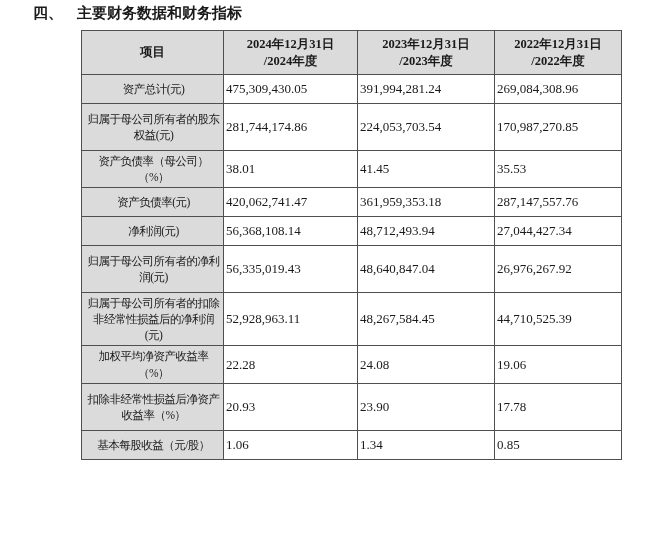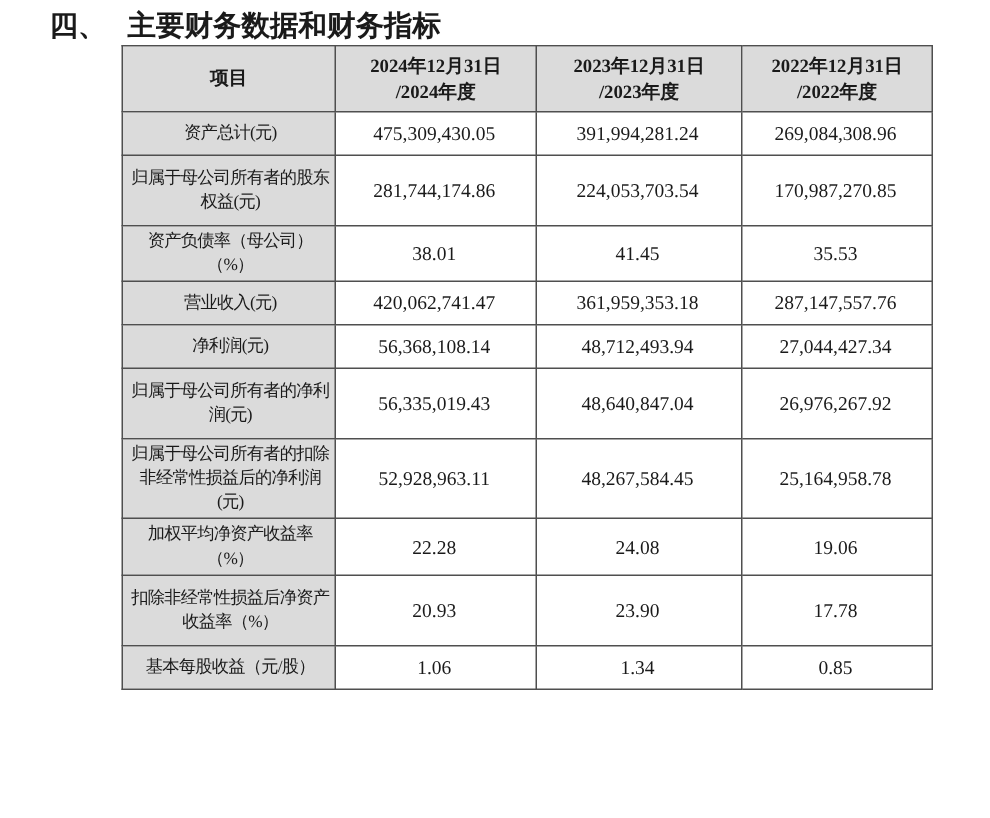--- a/index.html
+++ b/index.html
@@ -13,21 +13,21 @@
     position: relative;
     width: 660px;
     height: 545px;
     background: #ffffff;
     overflow: hidden;
   }
   .title {
     position: absolute;
     left: 33px;
     top: 4px;
-    font-size: 19px;
+    font-size: 15px;
     font-weight: bold;
     color: var(--title-color, #1a1a1a);
     white-space: nowrap;
   }
   .title .title-text { margin-left: 14px; }
   table.fin {
     position: absolute;
     left: 81px;
     top: 30px;
     width: 540px;
@@ -51,21 +51,21 @@
     background: var(--label-bg, #dbdbdb);
     text-align: center;
     vertical-align: middle;
     font-size: 11.5px;
     letter-spacing: -0.5px;
     line-height: 1.4;
     padding: 2px 3px 2px 5px;
   }
   td.num {
     background: #ffffff;
-    text-align: center;
+    text-align: left;
     vertical-align: middle;
     font-size: 13px;
     padding: 2px 4px 2px 2px;
   }
   tr.hd th { height: 41px; }
   tr.r1 td { height: 24px; }
   tr.r2 td { height: 42px; }
 </style>
 </head>
 <body>
@@ -112,42 +112,42 @@
         <td class="num">224,053,703.54</td>
         <td class="num">170,987,270.85</td>
       </tr>
       <tr class="r1">
         <td class="lbl">资产负债率（母公司）（%）</td>
         <td class="num">38.01</td>
         <td class="num">41.45</td>
         <td class="num">35.53</td>
       </tr>
       <tr class="r1">
-        <td class="lbl">营业收入(元)</td>
+        <td class="lbl">资产负债率(元)</td>
         <td class="num">420,062,741.47</td>
         <td class="num">361,959,353.18</td>
         <td class="num">287,147,557.76</td>
       </tr>
       <tr class="r1">
         <td class="lbl">净利润(元)</td>
         <td class="num">56,368,108.14</td>
         <td class="num">48,712,493.94</td>
         <td class="num">27,044,427.34</td>
       </tr>
       <tr class="r2">
         <td class="lbl">归属于母公司所有者的净利润(元)</td>
         <td class="num">56,335,019.43</td>
         <td class="num">48,640,847.04</td>
         <td class="num">26,976,267.92</td>
       </tr>
       <tr class="r2">
         <td class="lbl">归属于母公司所有者的扣除非经常性损益后的净利润(元)</td>
         <td class="num">52,928,963.11</td>
         <td class="num">48,267,584.45</td>
-        <td class="num">25,164,958.78</td>
+        <td class="num">44,710,525.39</td>
       </tr>
       <tr class="r1">
         <td class="lbl">加权平均净资产收益率（%）</td>
         <td class="num">22.28</td>
         <td class="num">24.08</td>
         <td class="num">19.06</td>
       </tr>
       <tr class="r2">
         <td class="lbl">扣除非经常性损益后净资产收益率（%）</td>
         <td class="num">20.93</td>

